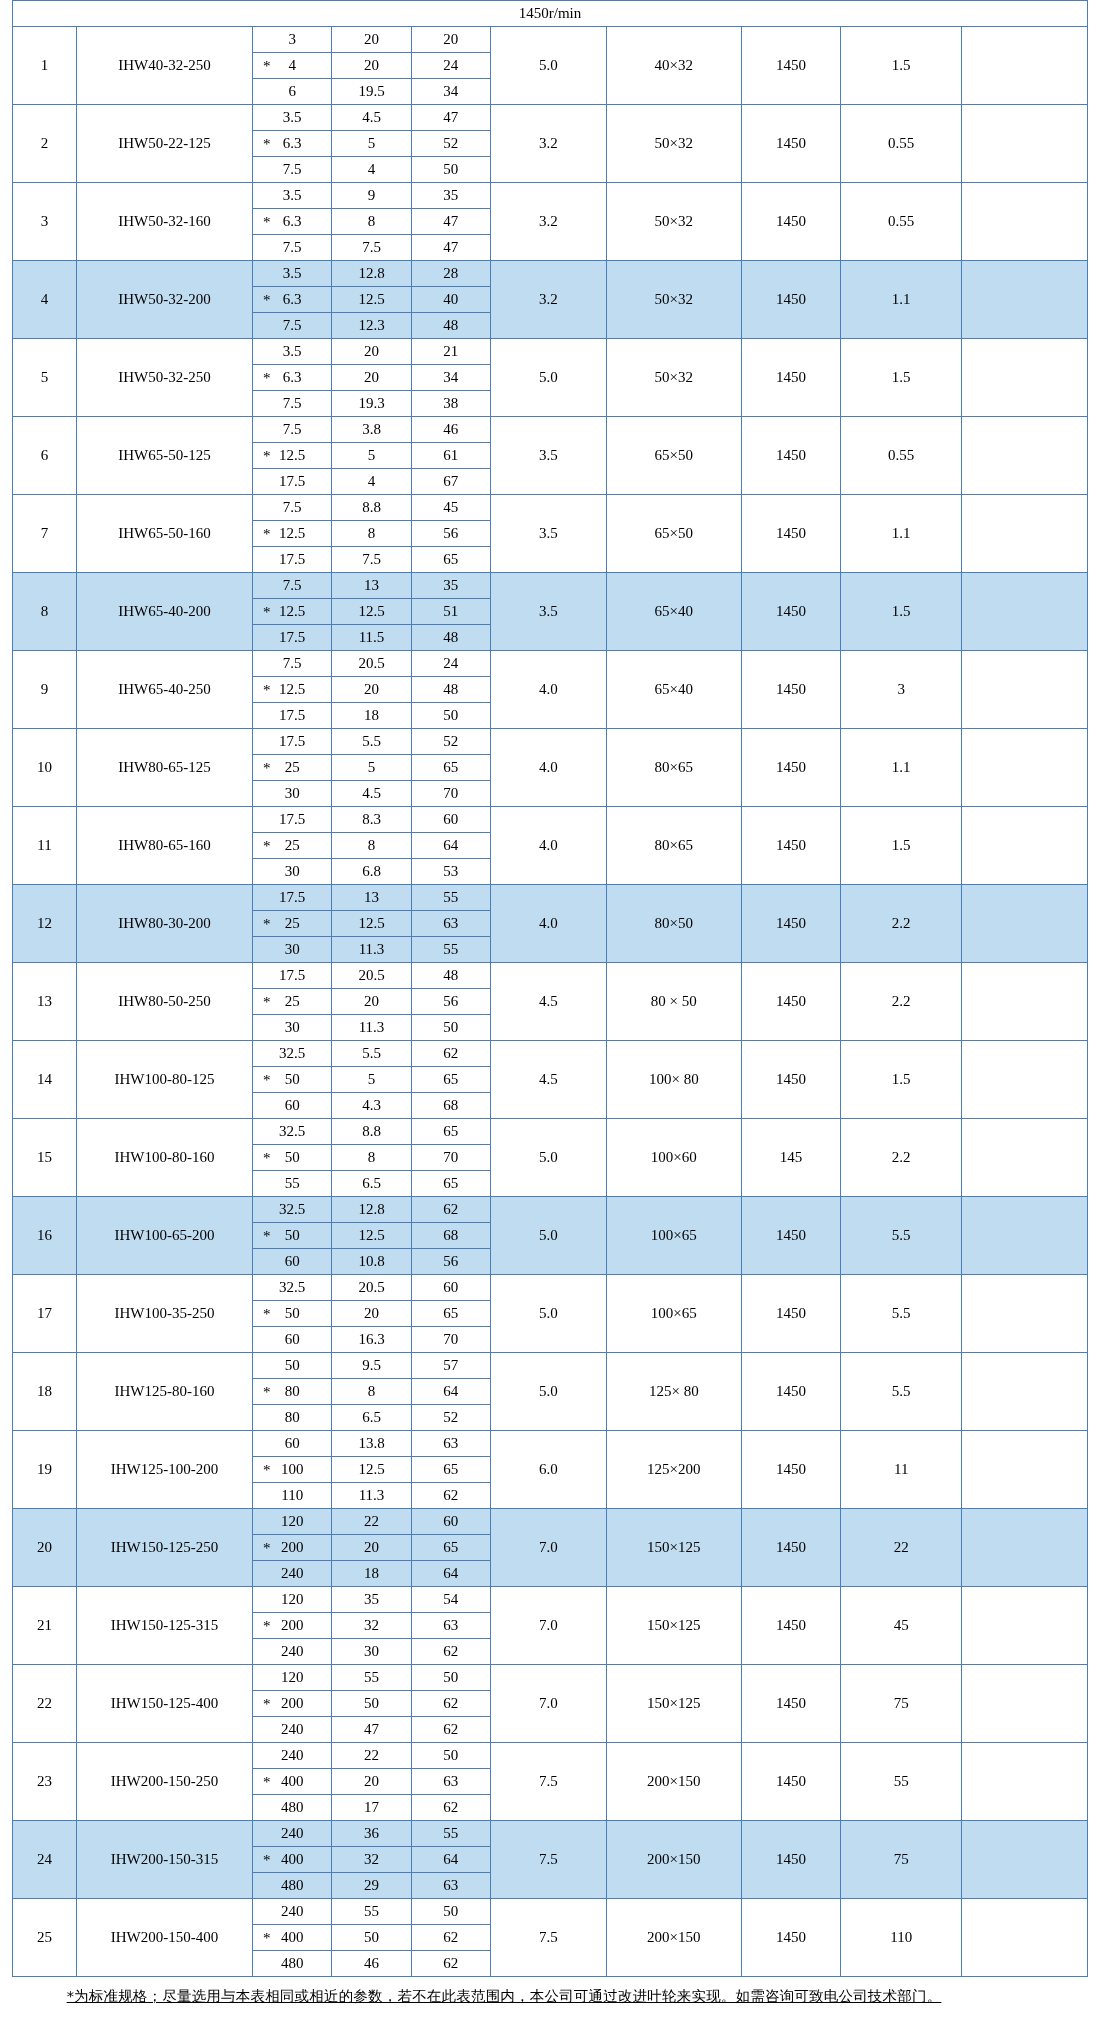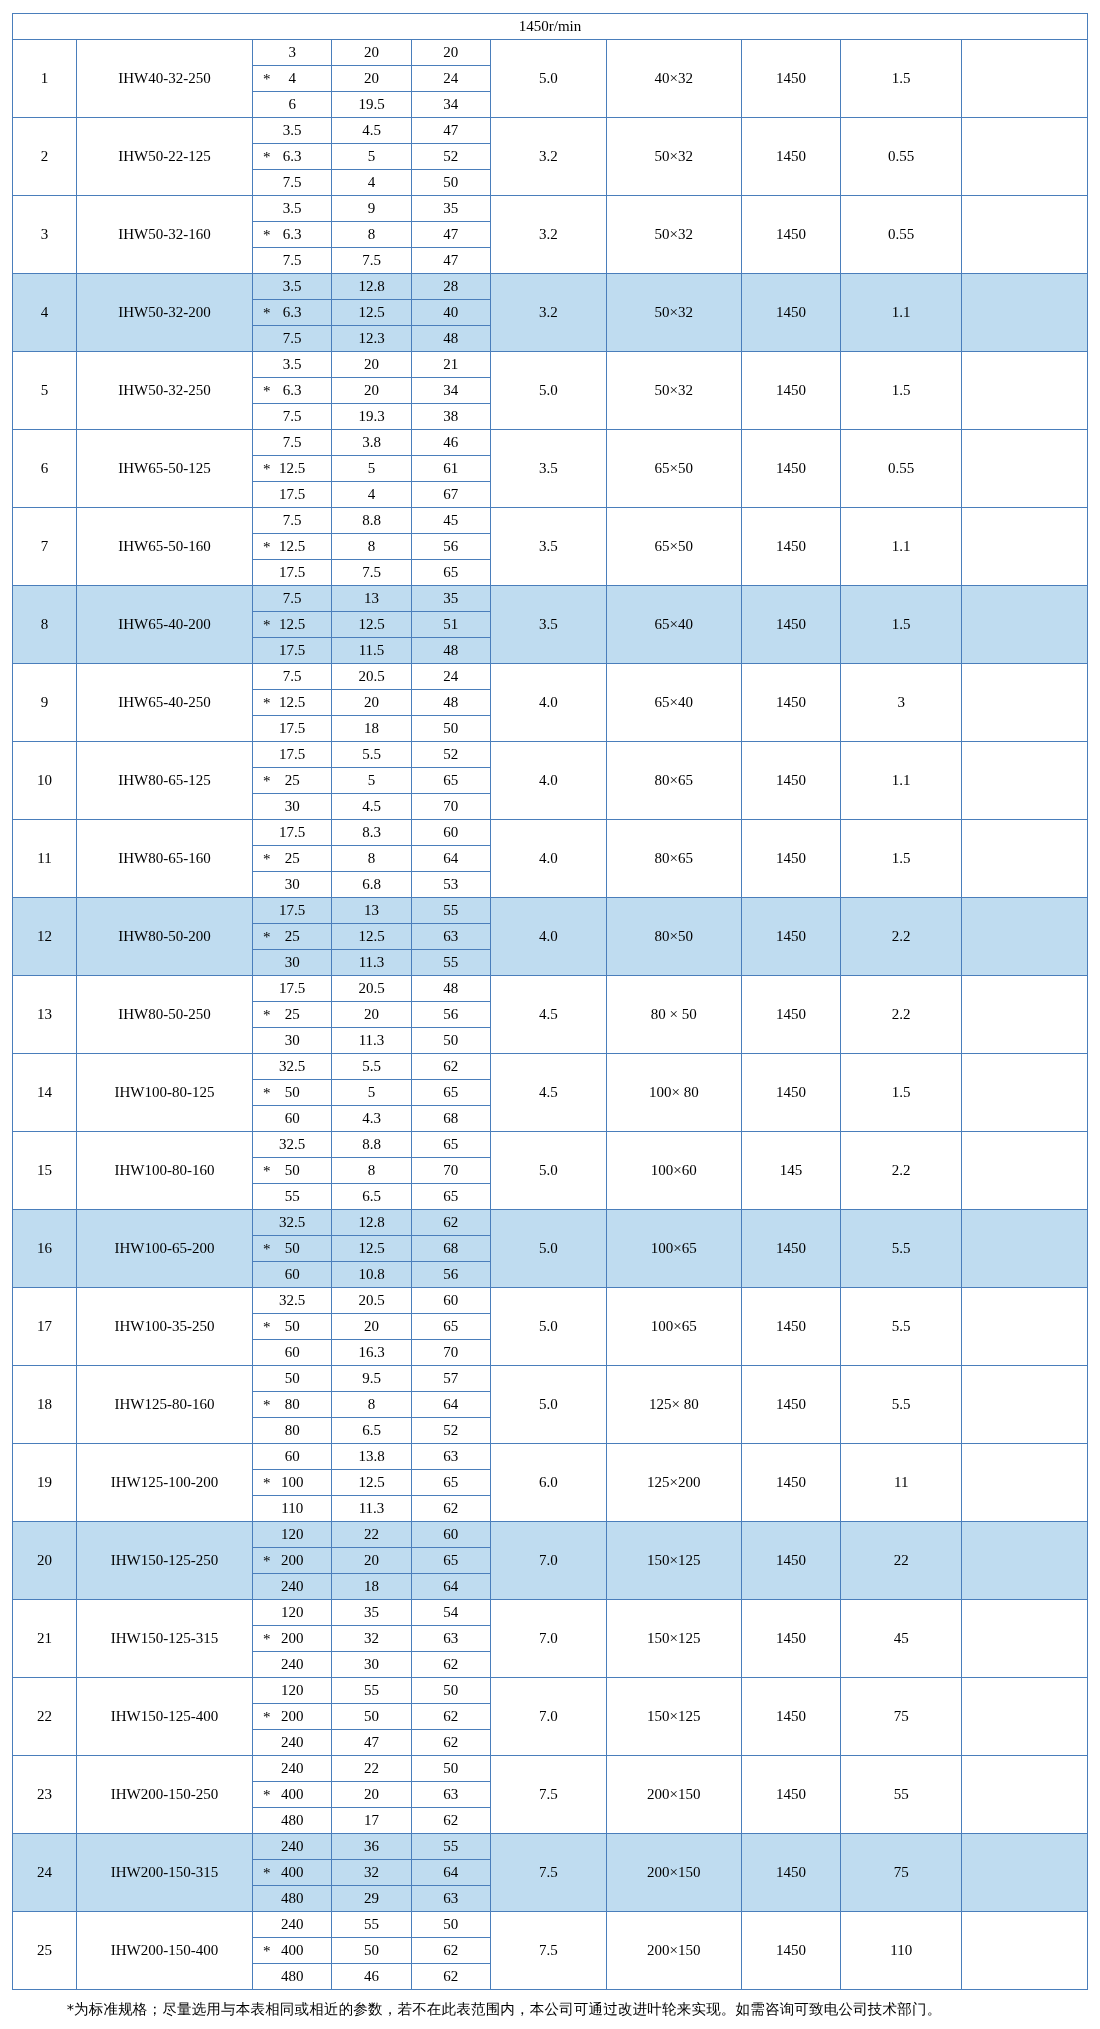--- a/index.html
+++ b/index.html
@@ -8,21 +8,21 @@
     background: #ffffff;
   }
   body {
     width: 1100px;
     font-family: "Liberation Serif", serif;
     color: #000000;
   }
   .page {
     width: 1008px;
     box-sizing: border-box;
-    padding: 13px 12px 6px 12px;
+    padding: 0 12px 6px 12px;
   }
   table.spec {
     border-collapse: collapse;
     width: 1076px;
     table-layout: fixed;
   }
   table.spec td {
     border: 1px solid #4a7ebb;
     text-align: center;
     vertical-align: middle;
@@ -58,20 +58,21 @@
     transform: translateY(-48%);
     font-size: 15px;
     line-height: 1;
   }
   .footnote {
     margin-top: 10px;
     font-size: 14.5px;
     text-align: center;
     letter-spacing: 0.2px;
     font-family: "DejaVu Sans", sans-serif;
+    text-decoration: underline;
   }
 </style>
 </head>
 <body>
 
 <div class="page">
   <table class="spec">
     <colgroup>
       <col style="width:58px">
       <col style="width:160px">
@@ -326,21 +327,21 @@
           <td class="sub">8</td>
           <td class="sub">64</td>
         </tr>
         <tr>
           <td class="sub star-cell"><span>30</span></td>
           <td class="sub">6.8</td>
           <td class="sub">53</td>
         </tr>
         <tr>
           <td class="num-cell hl" rowspan="3">12</td>
-          <td class="model-cell hl" rowspan="3">IHW80-50-200</td>
+          <td class="model-cell hl" rowspan="3">IHW80-30-200</td>
           <td class="sub star-cell hl"><span>17.5</span></td>
           <td class="sub hl">13</td>
           <td class="sub hl">55</td>
           <td class="num-cell hl" rowspan="3">4.0</td>
           <td class="num-cell hl" rowspan="3">80×50</td>
           <td class="num-cell hl" rowspan="3">1450</td>
           <td class="num-cell hl" rowspan="3">2.2</td>
           <td class="num-cell hl" rowspan="3"></td>
         </tr>
         <tr>

